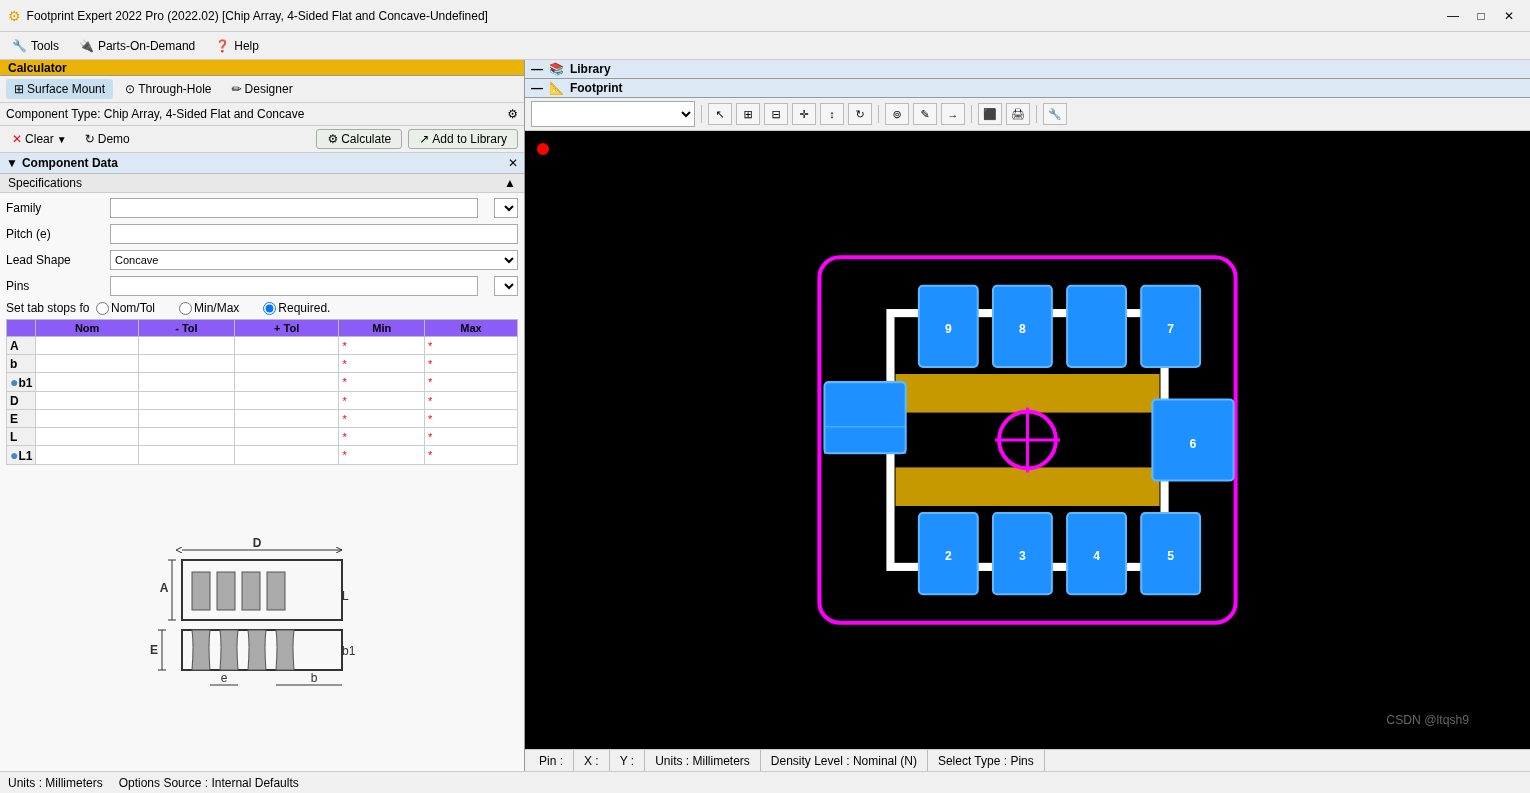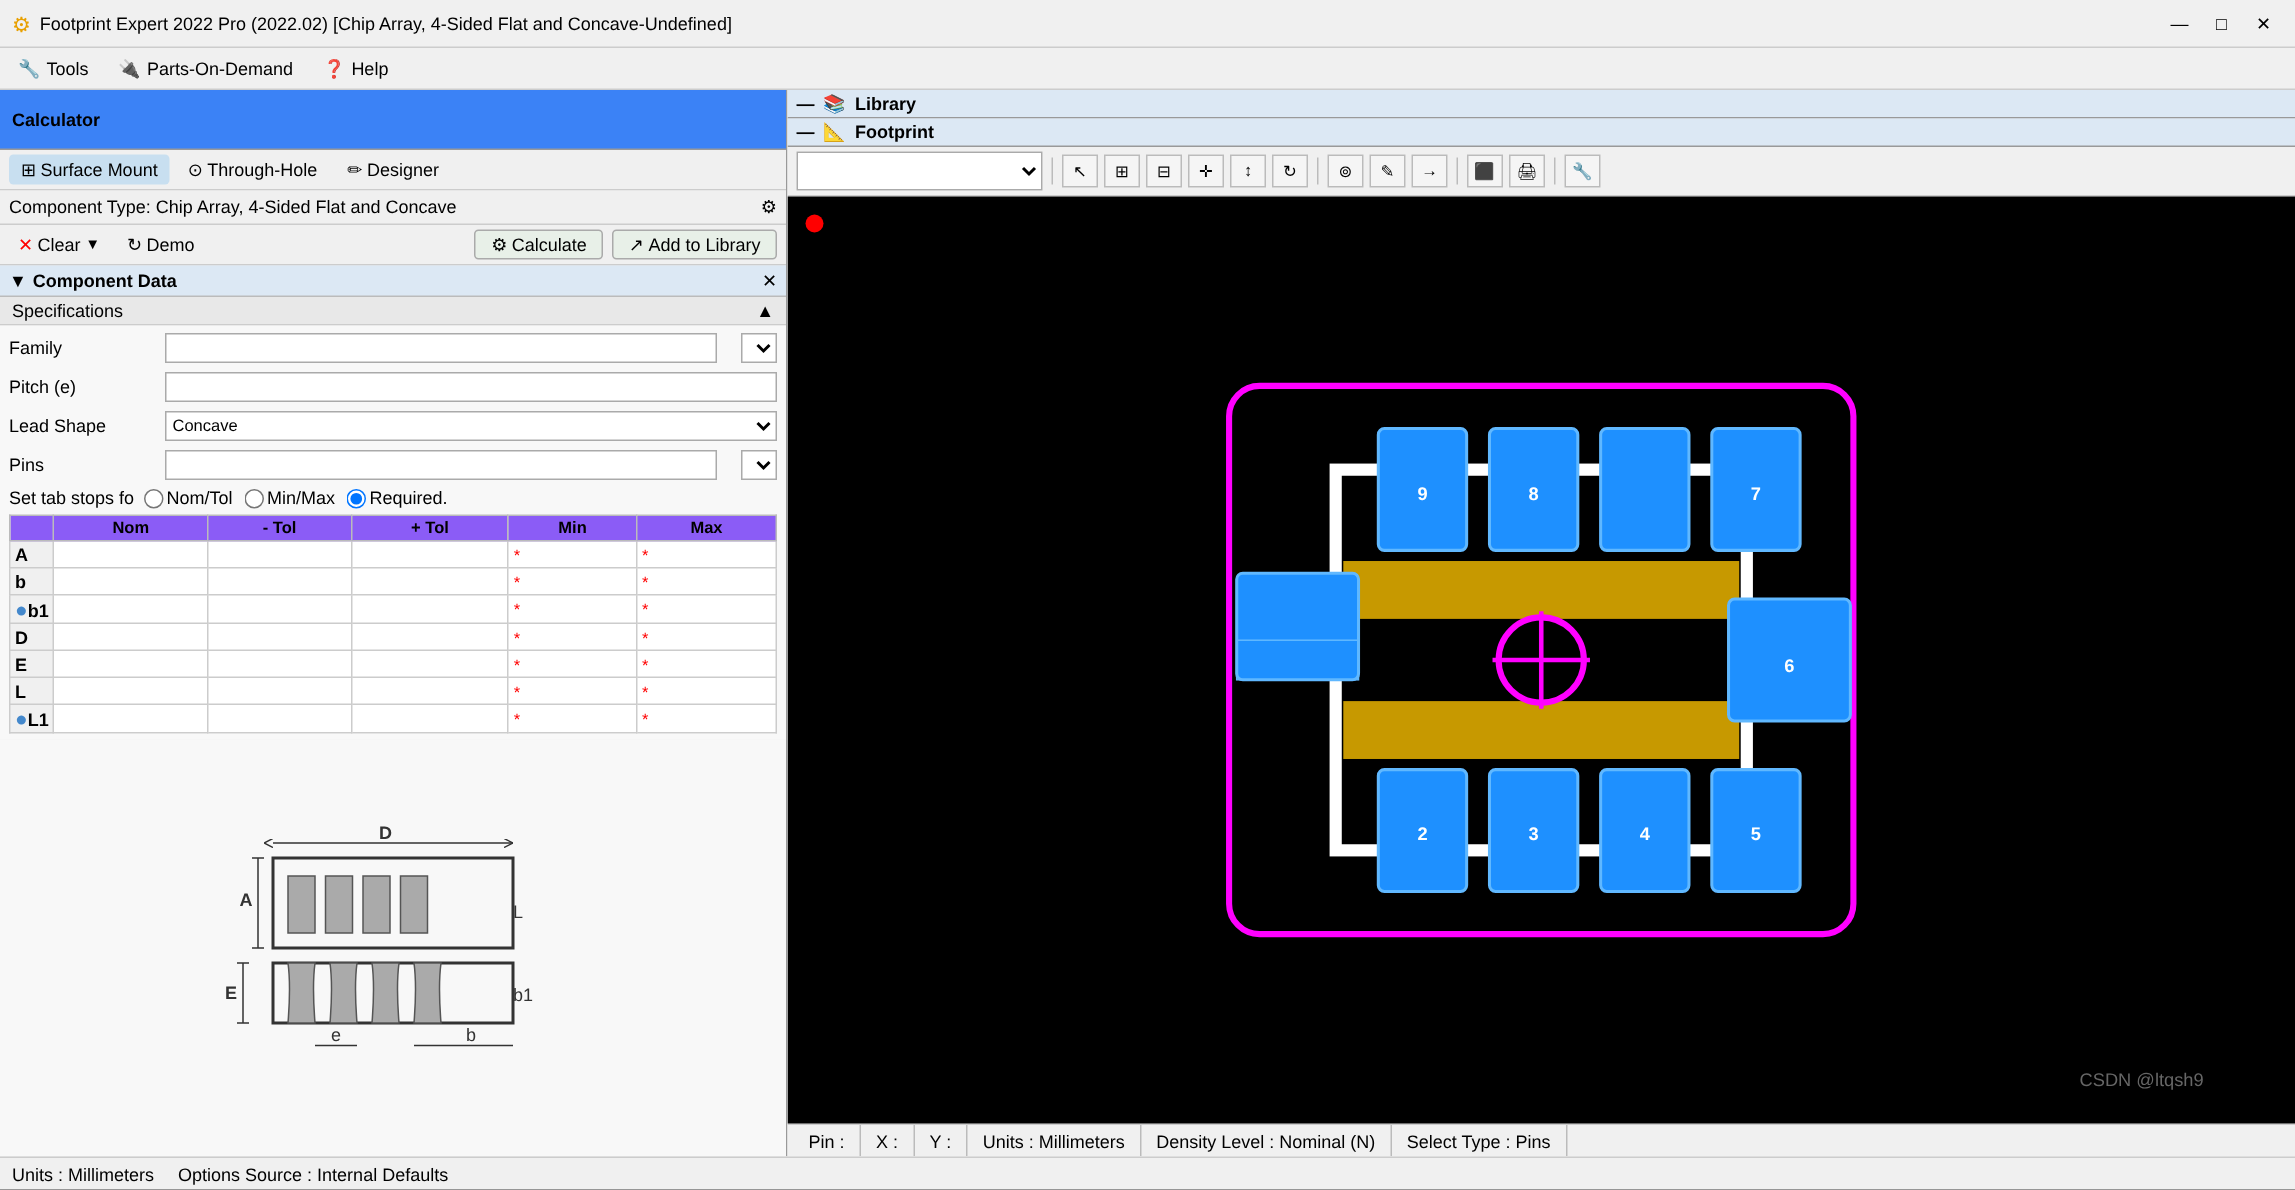--- a/index.html
+++ b/index.html
@@ -50,22 +50,22 @@
       min-width: 525px;
       display: flex;
       flex-direction: column;
       background: #f0f0f0;
       border-right: 1px solid #999;
       overflow: hidden;
     }
 
     
     .calculator-header {
-      background: #3b82f6;
-      padding: 12px 8px;
+      background: #eab308;
+      padding: 0 8px;
       font-weight: bold;
       font-size: 13px;
       border-bottom: 1px solid #999;
     }
 
     
     .tab-bar {
       display: flex;
       align-items: center;
       padding: 3px 6px;
@@ -169,21 +169,21 @@
     }
 
     
     .tabstop-row {
       display: flex;
       align-items: center;
       margin-bottom: 4px;
       font-size: 11px;
     }
     .tabstop-label { width: 90px; flex-shrink: 0; font-size: 12px; }
-    .radio-group { display: flex; align-items: center; gap: 8px; }
+    .radio-group { display: flex; align-items: center; gap: 24px; }
     .radio-item { display: flex; align-items: center; gap: 2px; cursor: pointer; }
 
     
     .dim-table {
       width: 100%;
       border-collapse: collapse;
       font-size: 11px;
       margin-top: 2px;
     }
     .dim-table th {

